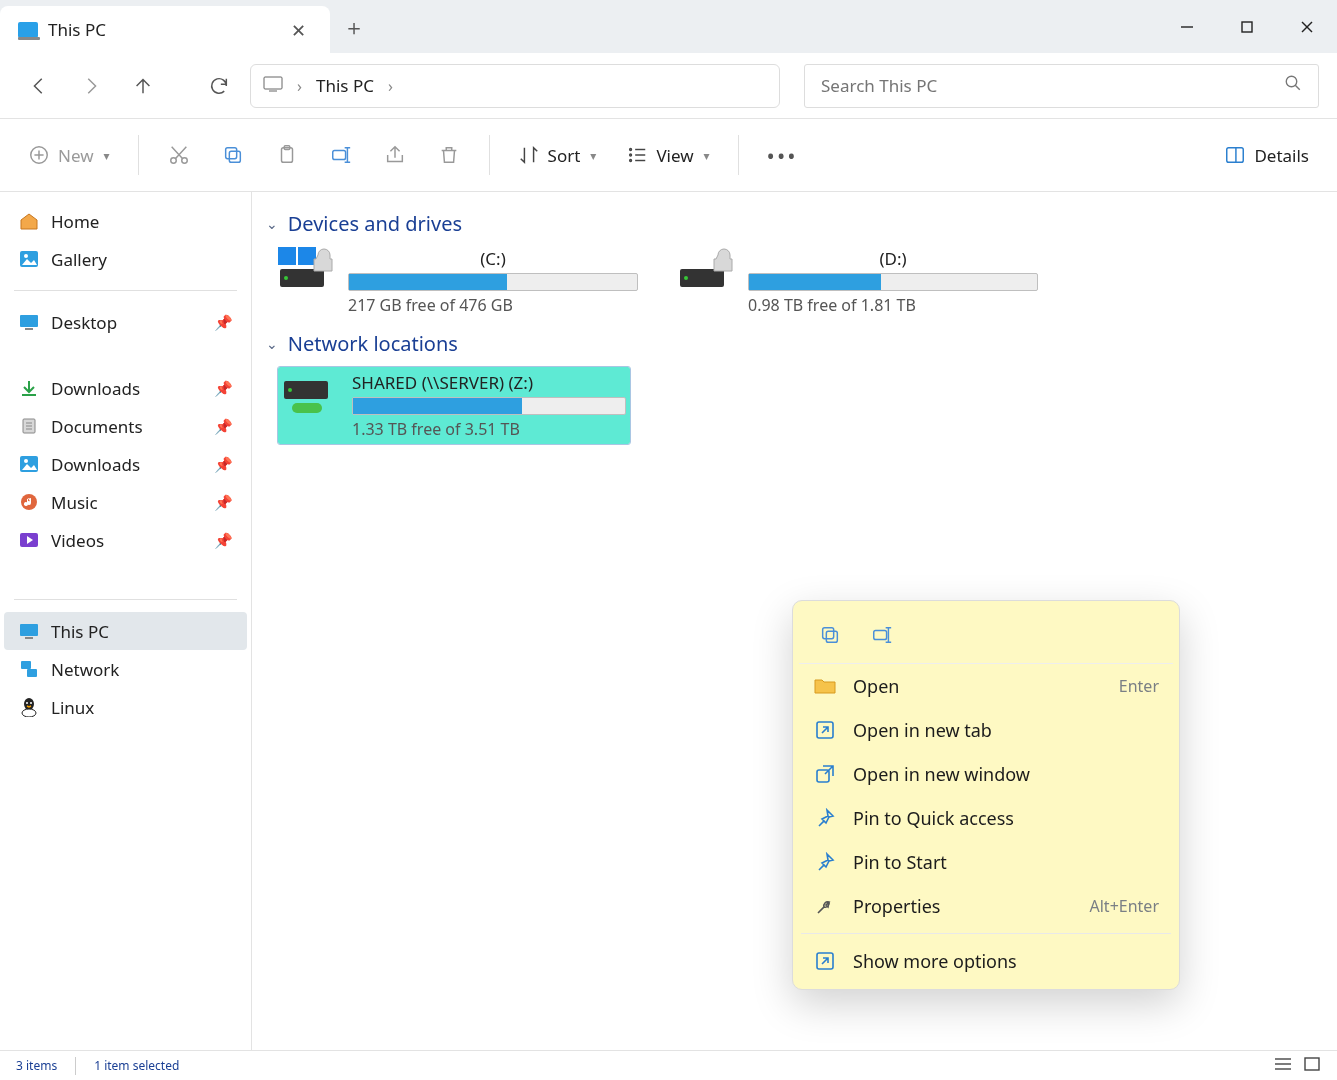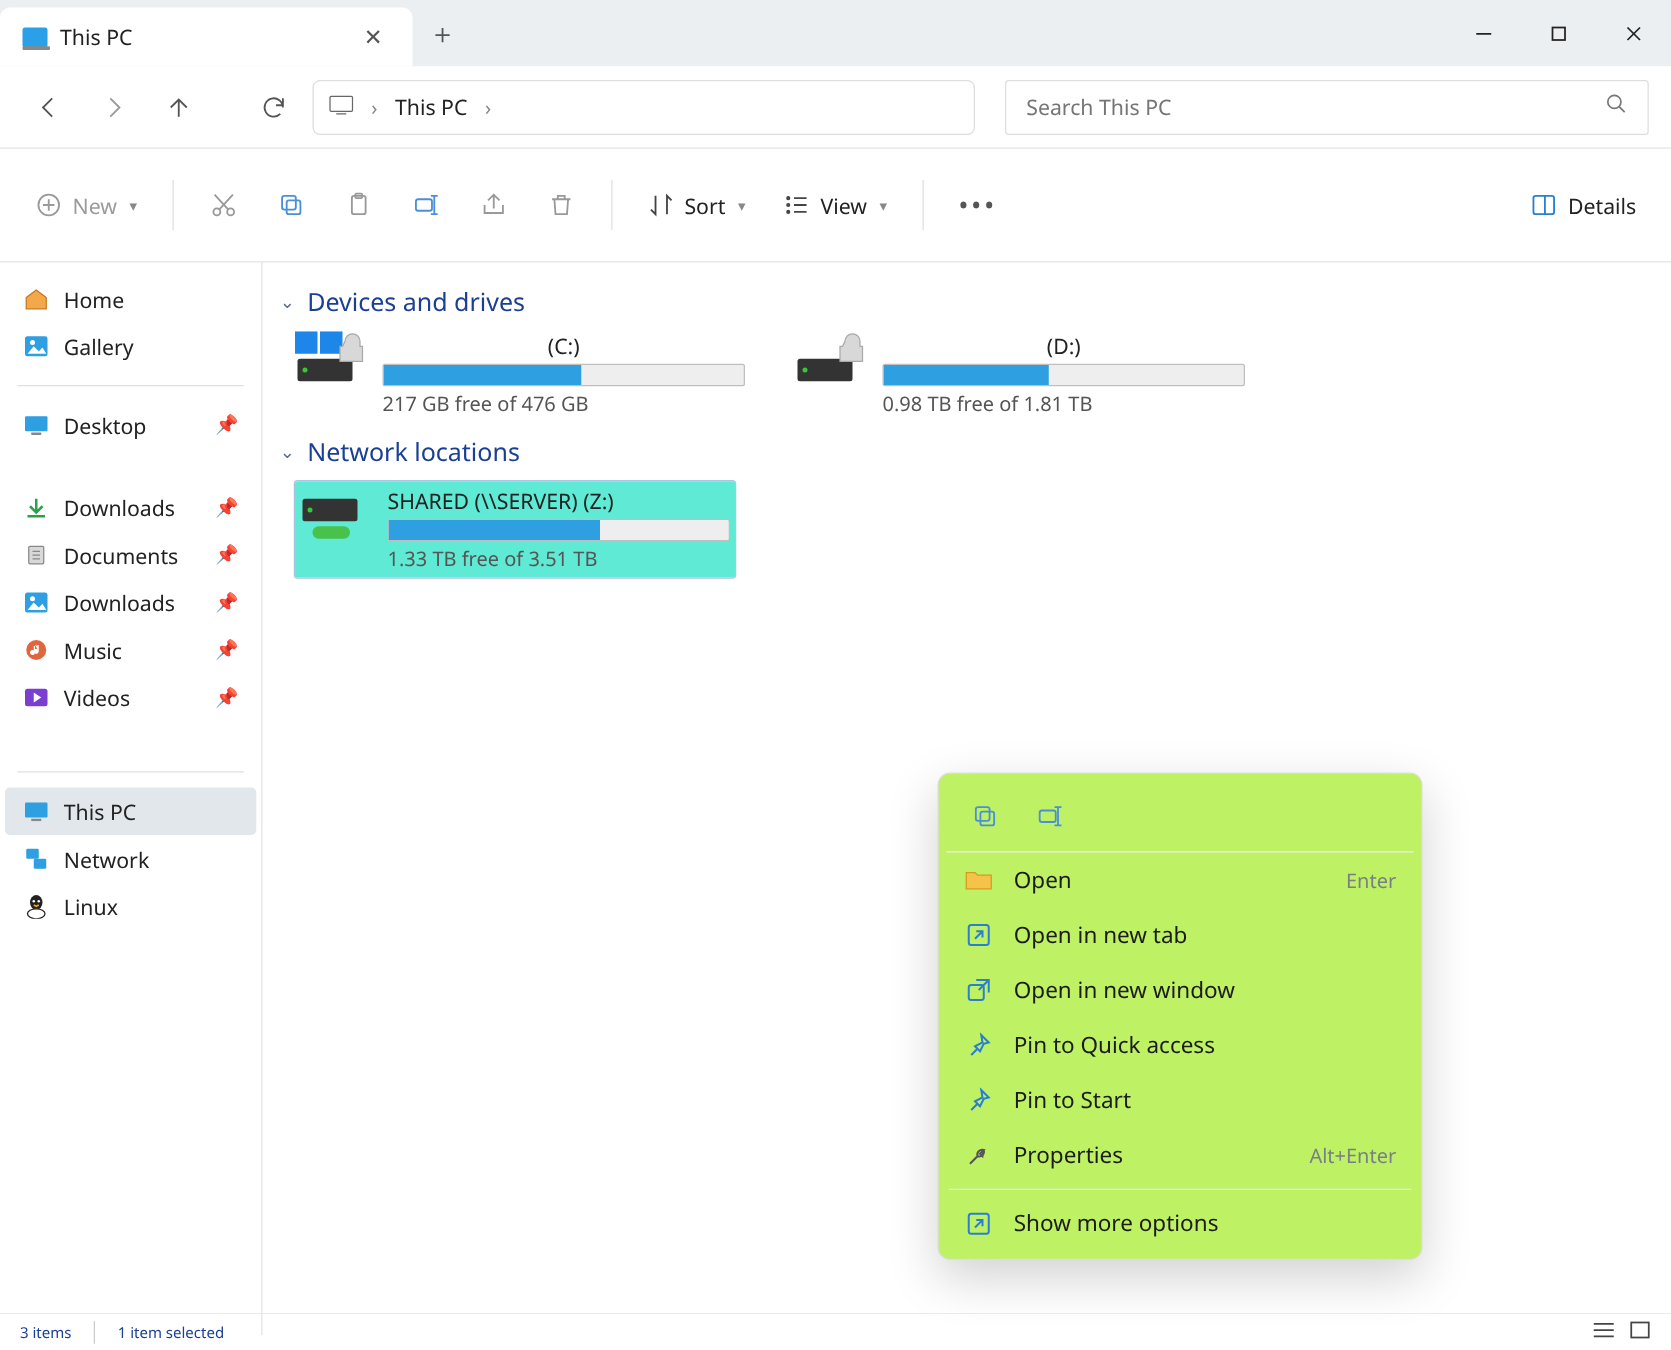--- a/index.html
+++ b/index.html
@@ -22,54 +22,54 @@
   .navbtn { width:42px; height:42px; display:flex; align-items:center; justify-content:center; color:#555; border-radius:4px;}
   .navbtn.disabled{color:#bbb;}
   .addr { flex:0 0 530px; height:44px; border:1px solid #ddd; border-radius:6px; display:flex; align-items:center; padding:0 12px; gap:14px;}
   .addr .sep{color:#888;}
   .addr .crumb{font-size:17px;color:#222;}
   .searchbox { margin-left:14px; flex:1; height:44px; border:1px solid #ddd; border-radius:3px; display:flex; align-items:center; padding:0 16px; color:#888;}
   .searchbox input{border:none;outline:none;flex:1;font-size:17px;color:#444;background:transparent;}
   .searchbox .mag{margin-left:auto;}
 
   
-  .toolbar { height:92px; border-top:1px solid #e3e3e3; border-bottom:1px solid #e3e3e3; display:flex; align-items:center; padding:0 18px; gap:10px;}
+  .toolbar { height:74px; border-top:1px solid #e3e3e3; border-bottom:1px solid #e3e3e3; display:flex; align-items:center; padding:0 18px; gap:10px;}
   .tbtn{height:44px;min-width:44px;padding:0 10px;display:flex;align-items:center;justify-content:center;gap:8px;color:#555;border-radius:4px;}
   .tbtn.disabled{color:#bbb;}
   .tsep{width:1px;height:40px;background:#e0e0e0;margin:0 8px;}
   .tbtn .lbl{font-size:17px;color:#222;}
   .toolbar .spacer{flex:1;}
   .chev-dn{font-size:12px;color:#888;margin-left:2px;}
   svg.ico{width:22px;height:22px;stroke:#4a8fd8;fill:none;stroke-width:1.6;}
   svg.ico.dim{stroke:#999;}
 
   
   .body { display:flex; height:calc(1080px - 53px - 65px - 74px - 30px);}
-  .sidebar{width:210px;border-right:1px solid #e3e3e3;padding:10px 4px;display:flex;flex-direction:column;}
+  .sidebar{width:252px;border-right:1px solid #e3e3e3;padding:10px 4px;display:flex;flex-direction:column;}
   .sb-item{height:38px;display:flex;align-items:center;gap:11px;padding:0 14px;border-radius:4px;color:#222;font-size:17px;}
   .sb-item.active{background:#e2e7eb;}
   .sb-item .pin{margin-left:auto;color:#8a8f94;font-size:15px;}
   .sb-sep{height:1px;background:#e0e0e0;margin:12px 10px;}
   .sb-ico{width:22px;height:20px;display:inline-flex;align-items:center;justify-content:center;}
 
   .content{flex:1;padding:12px 12px;position:relative;}
   .grouphdr{display:flex;align-items:center;gap:10px;color:#1a3f94;font-size:20px;margin:6px 0 10px 2px;}
   .grouphdr .chev{color:#5b6a88;font-size:14px;}
   .drives{display:flex;gap:40px;flex-wrap:wrap;margin-left:14px;margin-bottom:14px;}
   .drive{width:360px;display:flex;gap:12px;}
   .drive .dico{width:58px;height:46px;position:relative;}
   .drive .dinfo{flex:1;}
   .drive .dname{font-size:17px;color:#222;text-align:center;margin-bottom:3px;}
   .drive .bar{height:18px;border:1px solid #bfbfbf;background:#eee;position:relative;border-radius:2px;}
   .drive .bar .fill{position:absolute;top:0;left:0;bottom:0;background:#2e9fe0;}
   .drive .dfree{font-size:16px;color:#555;margin-top:3px;}
   .drive.selected{background:#5eead4;outline:1px solid #a9c6e3;padding:4px;border-radius:2px;}
 
   
-  .ctxmenu{position:absolute;top:408px;left:540px;width:388px;background:#bef264;border:1px solid #dcdcdc;border-radius:10px;box-shadow:0 14px 40px rgba(0,0,0,.18);padding:6px;}
+  .ctxmenu{position:absolute;top:408px;left:540px;width:388px;background:#fef9c3;border:1px solid #dcdcdc;border-radius:10px;box-shadow:0 14px 40px rgba(0,0,0,.18);padding:6px;}
   .ctx-top{display:flex;gap:6px;padding:8px 8px;border-bottom:1px solid #eee;}
   .ctx-topbtn{width:46px;height:40px;display:flex;align-items:center;justify-content:center;border-radius:6px;}
   .ctx-item{display:flex;align-items:center;gap:16px;padding:10px 14px;border-radius:6px;font-size:18px;color:#1c1c1c;}
   .ctx-item.hover{background:#eef0f2;}
   .ctx-item .cico{width:24px;height:24px;display:flex;align-items:center;justify-content:center;}
   .ctx-item .accel{margin-left:auto;color:#7a7f85;font-size:16px;}
   .ctx-sep{height:1px;background:#e9e9e9;margin:5px 2px;}
 
   
   .status{position:fixed;left:0;right:0;bottom:0;height:30px;border-top:1px solid #e3e3e3;display:flex;align-items:center;padding:0 16px;gap:18px;font-size:12px;color:#1a3f94;}

